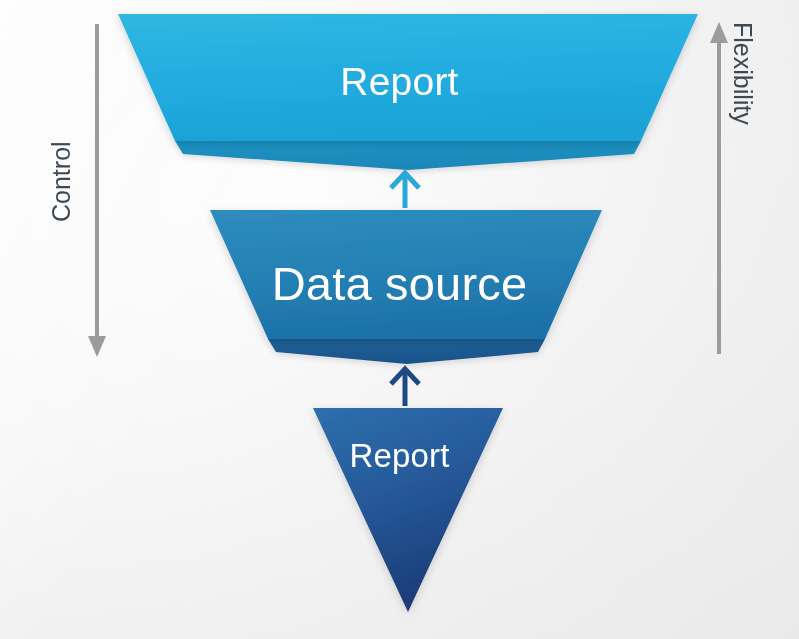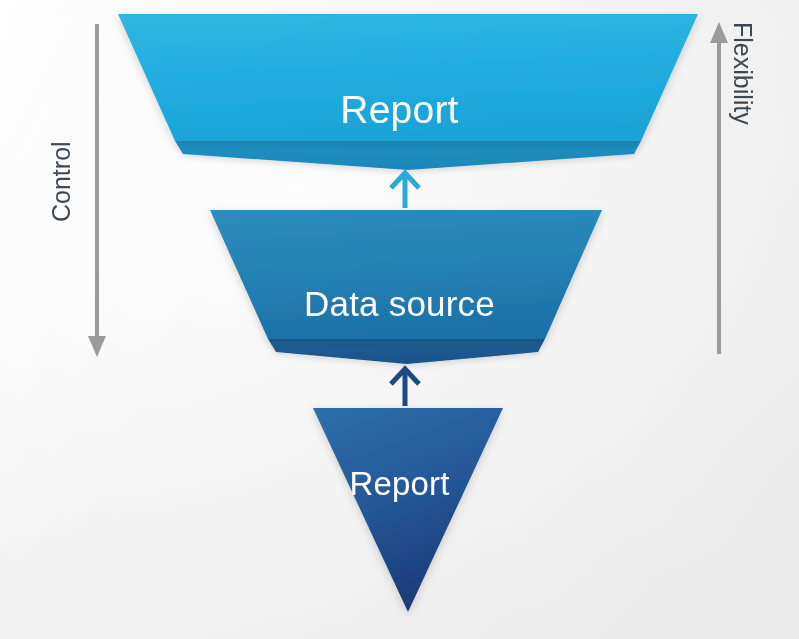--- a/index.html
+++ b/index.html
@@ -35,31 +35,30 @@
   }
   .shape-label {
     position: absolute;
     color: #ffffff;
     font-family: "Liberation Sans", sans-serif;
     font-weight: 400;
     white-space: nowrap;
     text-align: center;
     letter-spacing: 0.2px;
     user-select: none;
-    margin-top: 28px;
   }
   #label-report {
     left: 0; right: 0;
     top: 60px;
     font-size: 39px;
   }
   #label-datasource {
     left: 0; right: 0;
     top: 256px;
-    font-size: 35px;
+    font-size: 47px;
   }
   #label-dataset {
     left: 0; right: 0;
     top: 437px;
     font-size: 33px;
   }
   .axis-label {
     position: absolute;
     color: #3d4852;
     font-family: "Liberation Sans", sans-serif;

